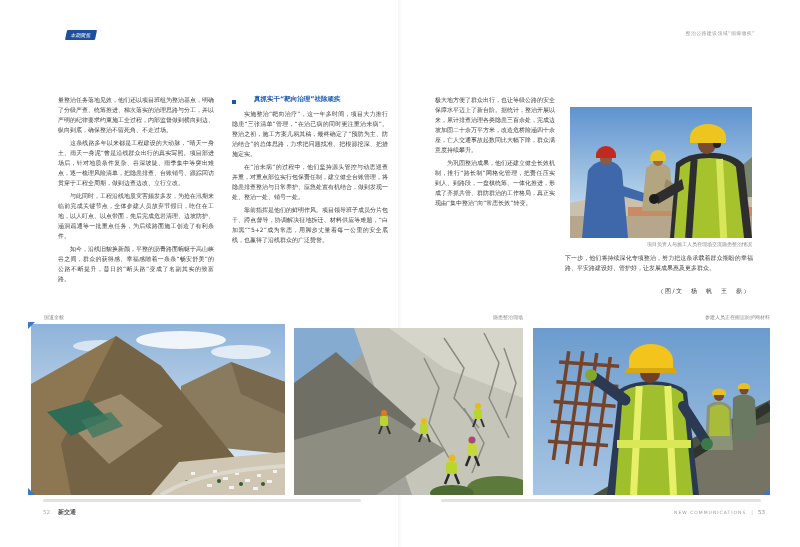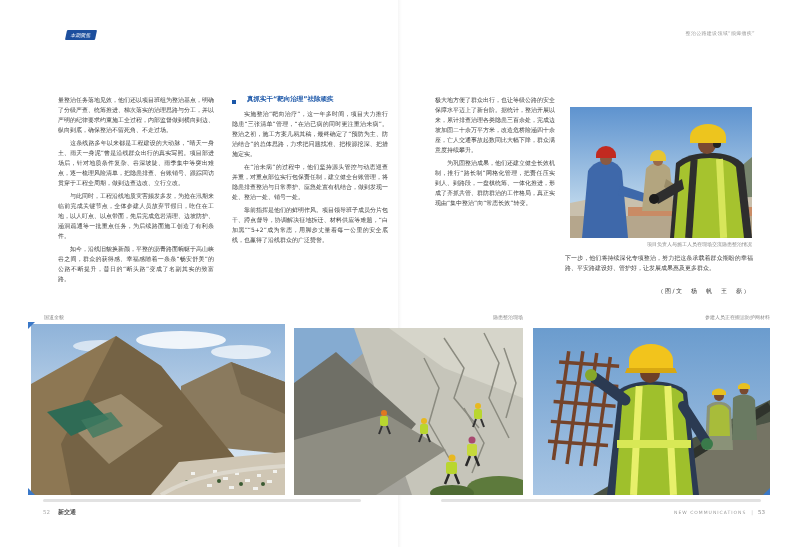--- a/index.html
+++ b/index.html
@@ -14,21 +14,21 @@
     font-size:5px;line-height:10px;padding:0 5px;border-radius:1px;transform:skewX(-12deg);}
   .runhead{position:absolute;top:30px;right:45px;font-size:5px;color:#9a9a9a;letter-spacing:.3px;}
   
   .col{position:absolute;top:95px;font-size:6px;line-height:10px;text-align:justify;color:#3e3e3e;}
   .col p{margin:0 0 3px 0;text-indent:12px;}
   .col p.cont{text-indent:0;}
   #col1{left:58px;width:156px;}
   #col2{left:232px;width:156px;}
   #col3{left:435px;width:120px;}
   .heading{color:#1a56a8;font-weight:bold;font-size:6.5px;line-height:9px;
-    margin:0 0 5px 0;display:flex;gap:11px;align-items:flex-end;}
+    margin:0 0 5px 0;display:flex;gap:18px;align-items:flex-end;}
   .marker{width:4px;height:4px;background:#1a56a8;flex:none;}
   
   .photo{position:absolute;margin:0;padding:0;overflow:hidden;background:#cfe0ef;}
   .photo svg{display:block;}
   #photo-top{left:570px;top:107px;width:182px;height:131px;}
   #photo-top-caption{position:absolute;left:570px;top:241px;width:182px;
     text-align:right;font-size:5px;color:#8a8a8a;}
   #closing{position:absolute;left:565px;top:253px;width:188px;margin:0;
     font-size:6px;line-height:10px;text-align:justify;color:#3e3e3e;}
   #attribution{position:absolute;left:565px;top:287px;width:186px;

